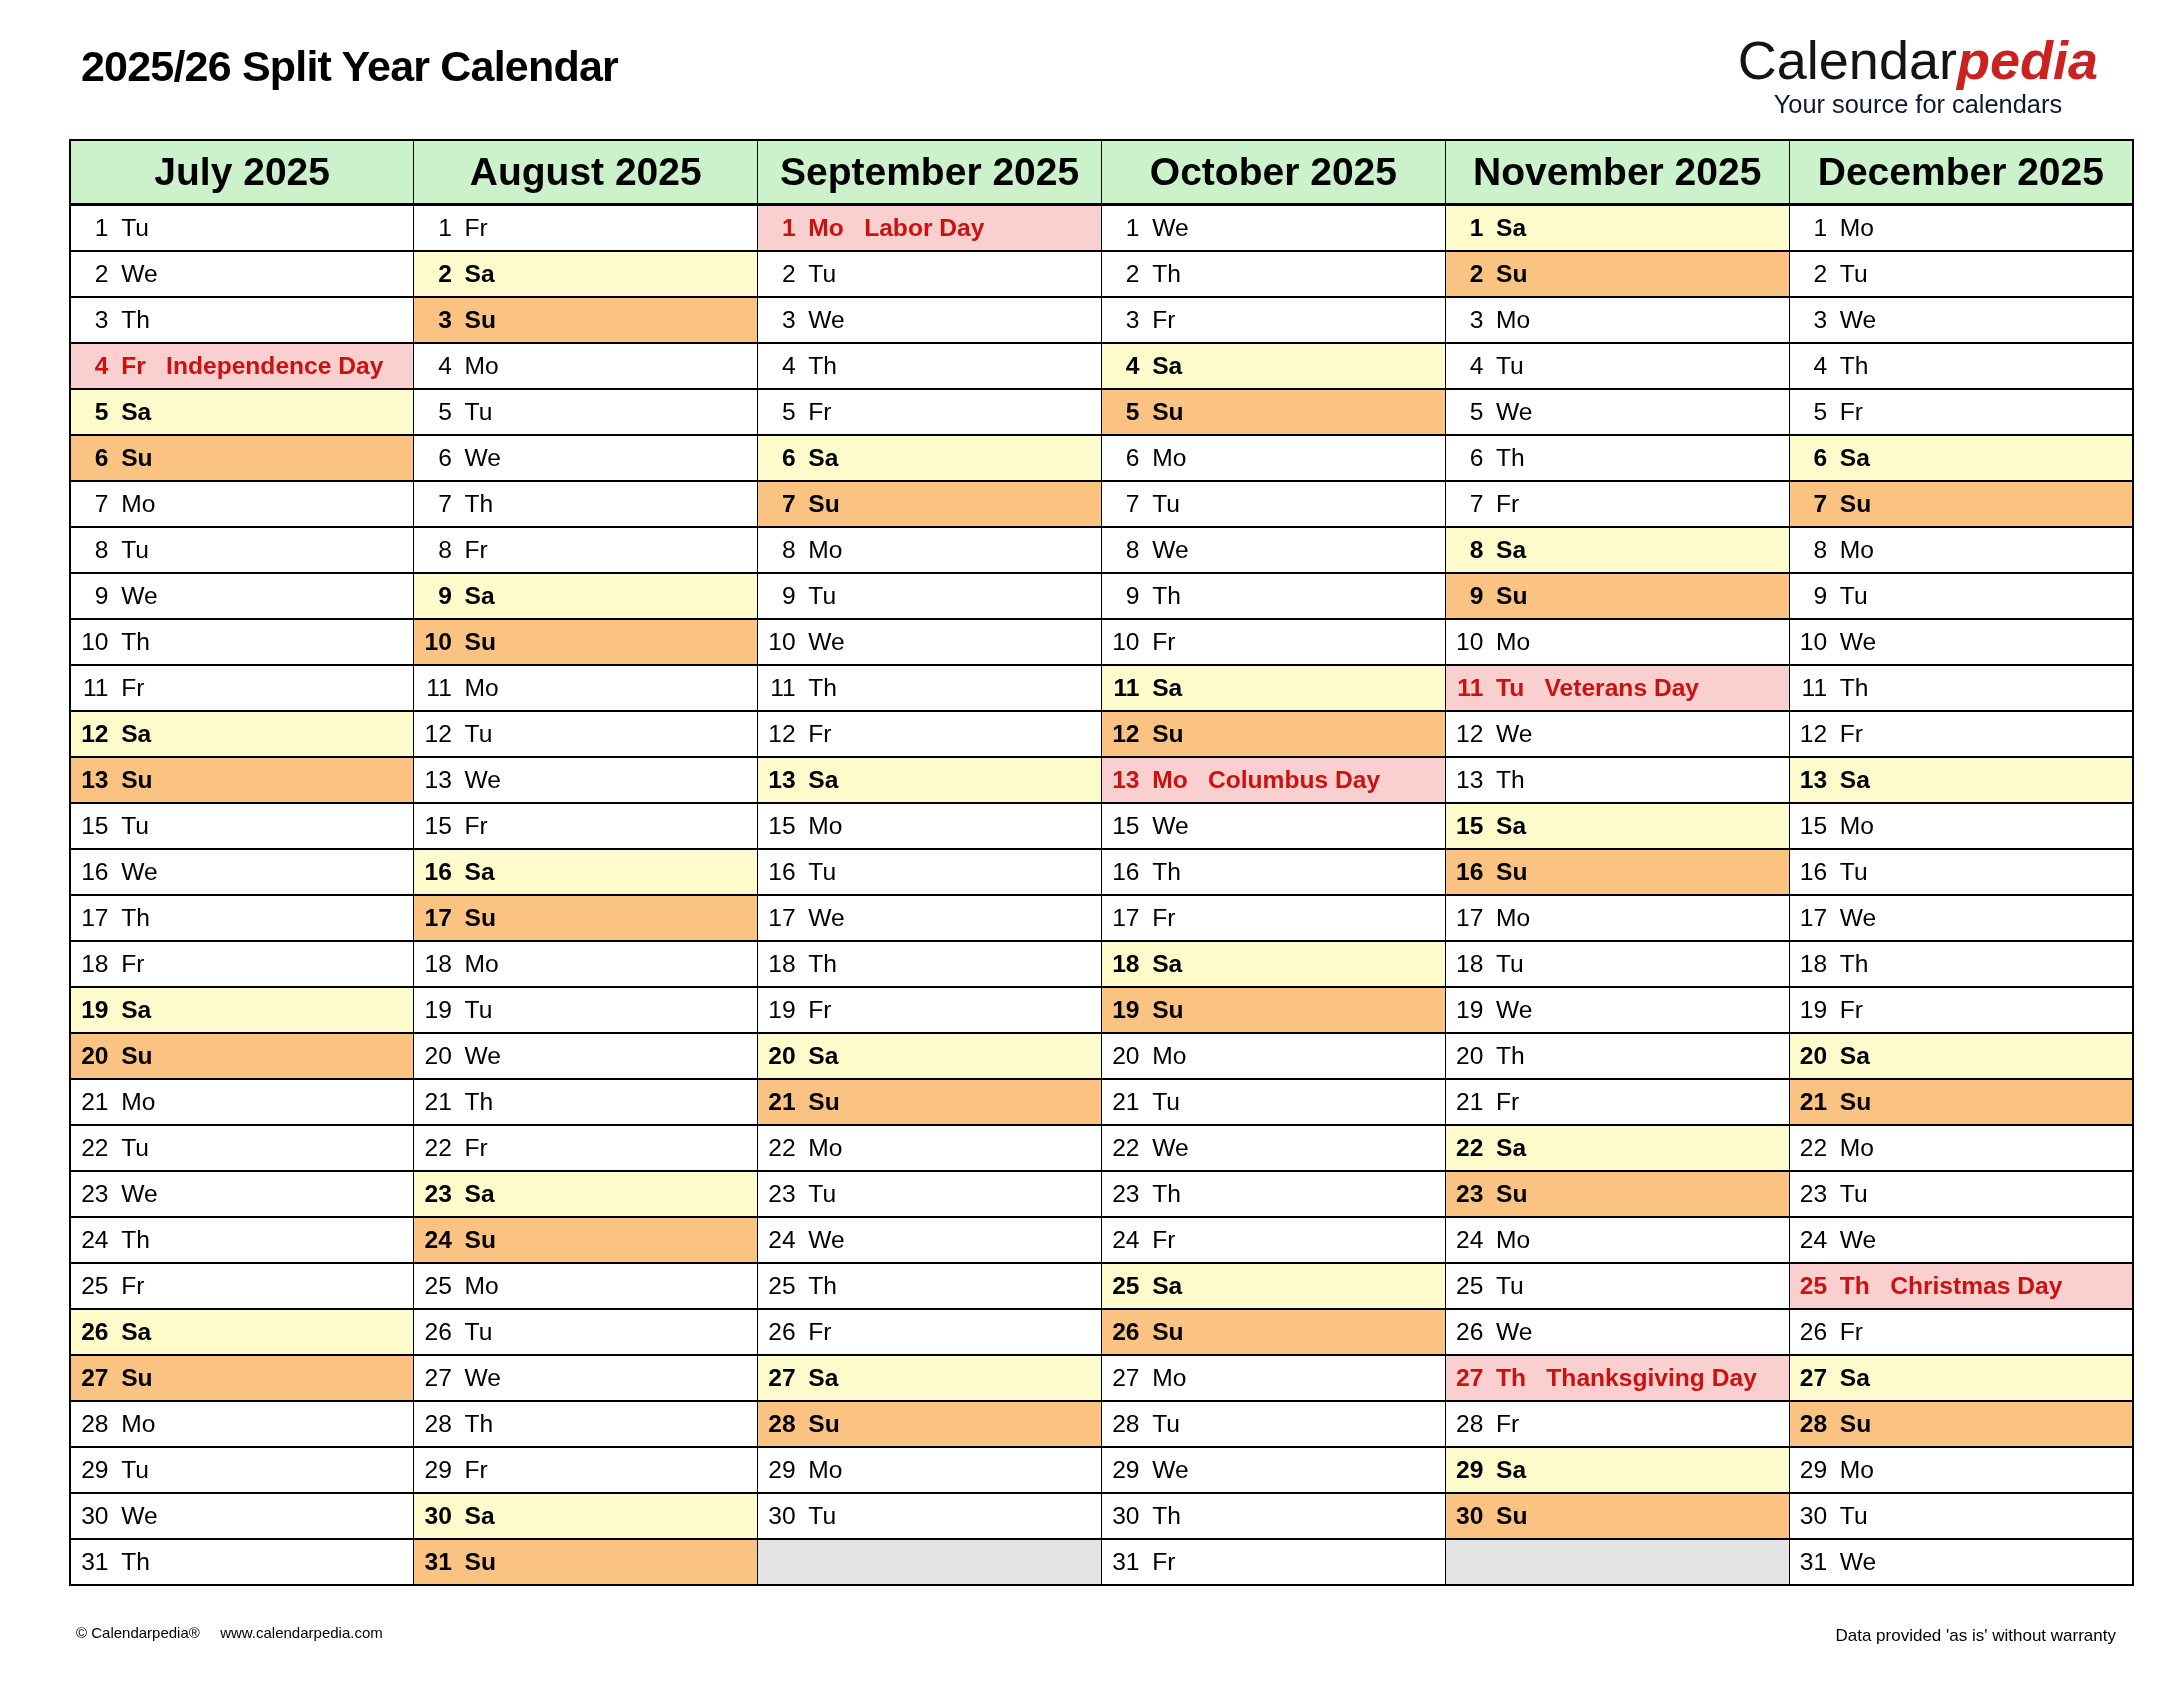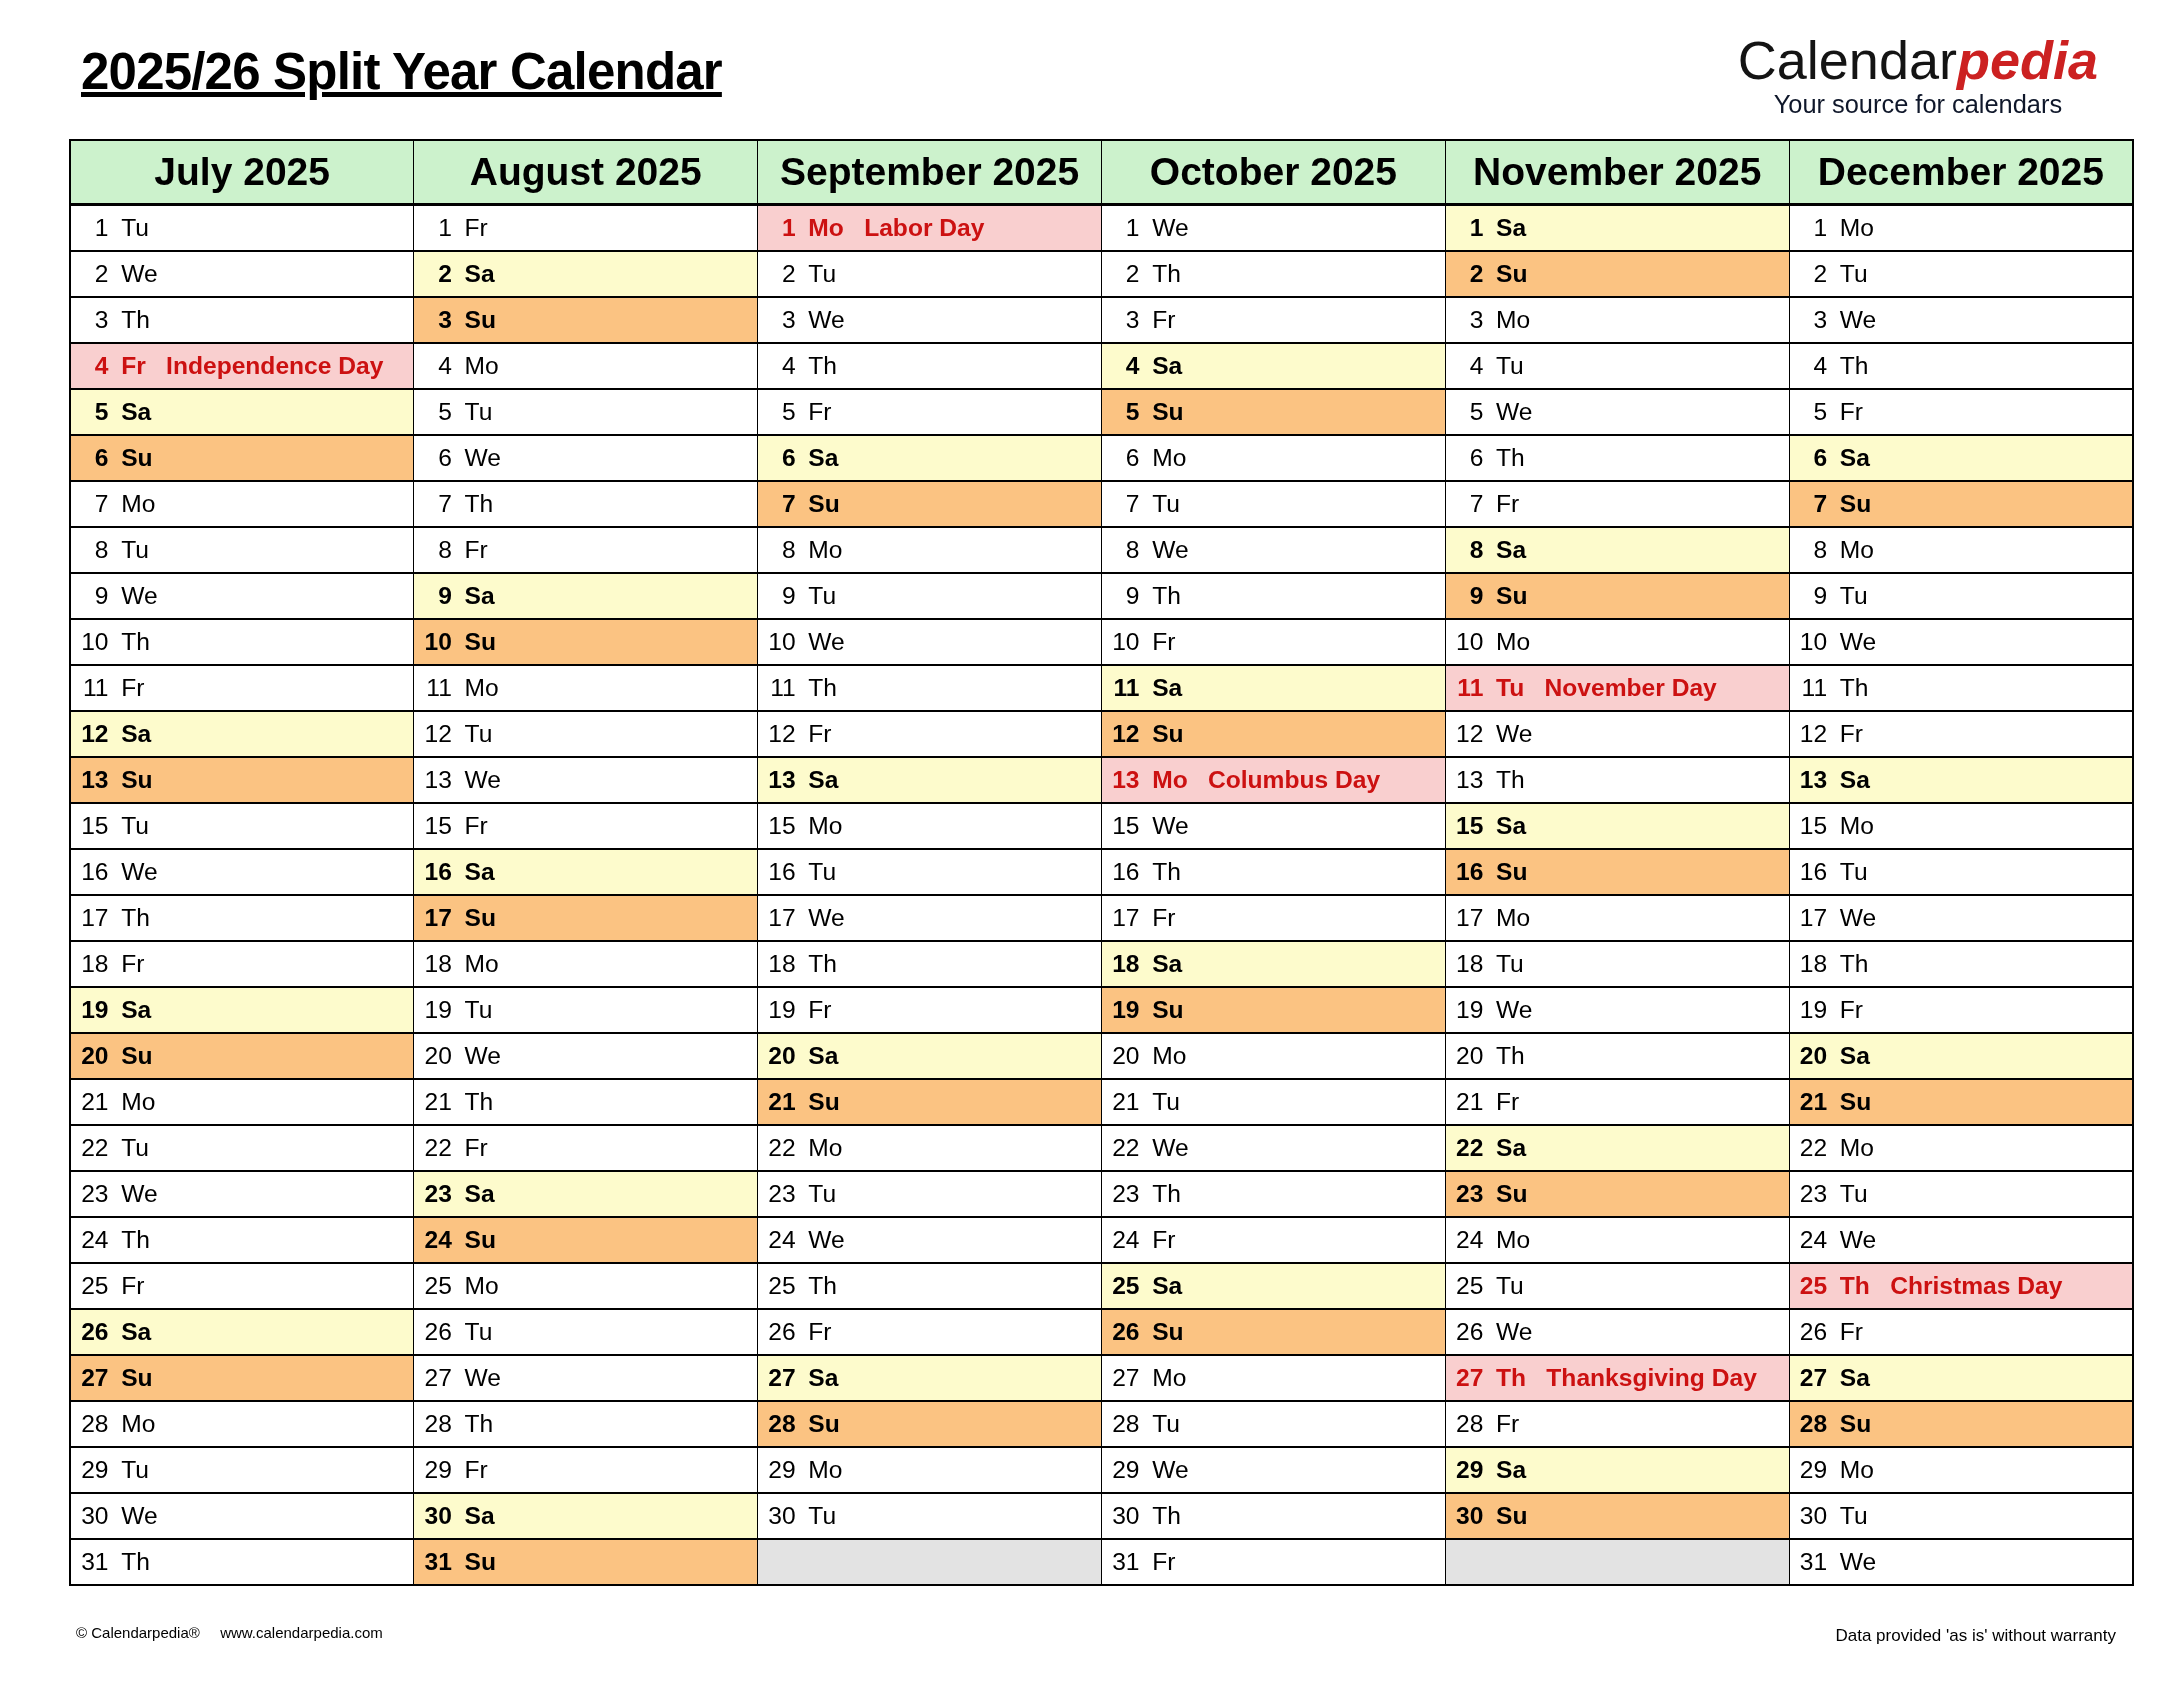--- a/index.html
+++ b/index.html
@@ -3,21 +3,21 @@
 <meta charset="utf-8">
 <style>
   html,body{margin:0;padding:0;}
   body{
     width:2170px;height:1702px;position:relative;background:#ffffff;
     font-family:"Liberation Sans","DejaVu Sans",sans-serif;color:#000;
     overflow:hidden;
   }
   .title{
     position:absolute;left:81px;top:42px;
-    font-size:51px;font-weight:bold;letter-spacing:-0.8px;white-space:nowrap;text-decoration:underline;
+    font-size:43px;font-weight:bold;letter-spacing:-0.8px;white-space:nowrap;
   }
   .brand{position:absolute;top:32px;right:72px;text-align:center;}
   .brand-logo{font-size:54px;line-height:1.05;white-space:nowrap;color:#141414;}
   .brand-logo .accent{color:var(--logo_accent);font-weight:bold;font-style:italic;}
   .brand-tagline{font-size:25.4px;margin-top:1.7px;color:#0f172a;}
   table.cal{
     position:absolute;left:69px;top:139px;width:2065px;
     border-collapse:collapse;table-layout:fixed;
     border:2.5px solid var(--border);
   }
@@ -144,21 +144,21 @@
         <td class=""><span class="dn">10</span><span class="dw">We</span></td>
         <td class=""><span class="dn">10</span><span class="dw">Fr</span></td>
         <td class=""><span class="dn">10</span><span class="dw">Mo</span></td>
         <td class=""><span class="dn">10</span><span class="dw">We</span></td>
       </tr>
       <tr>
         <td class=""><span class="dn">11</span><span class="dw">Fr</span></td>
         <td class=""><span class="dn">11</span><span class="dw">Mo</span></td>
         <td class=""><span class="dn">11</span><span class="dw">Th</span></td>
         <td class="sat"><span class="dn">11</span><span class="dw">Sa</span></td>
-        <td class="holiday"><span class="dn">11</span><span class="dw">Tu</span><span class="hn">November Day</span></td>
+        <td class="holiday"><span class="dn">11</span><span class="dw">Tu</span><span class="hn">Veterans Day</span></td>
         <td class=""><span class="dn">11</span><span class="dw">Th</span></td>
       </tr>
       <tr>
         <td class="sat"><span class="dn">12</span><span class="dw">Sa</span></td>
         <td class=""><span class="dn">12</span><span class="dw">Tu</span></td>
         <td class=""><span class="dn">12</span><span class="dw">Fr</span></td>
         <td class="sun"><span class="dn">12</span><span class="dw">Su</span></td>
         <td class=""><span class="dn">12</span><span class="dw">We</span></td>
         <td class=""><span class="dn">12</span><span class="dw">Fr</span></td>
       </tr>

